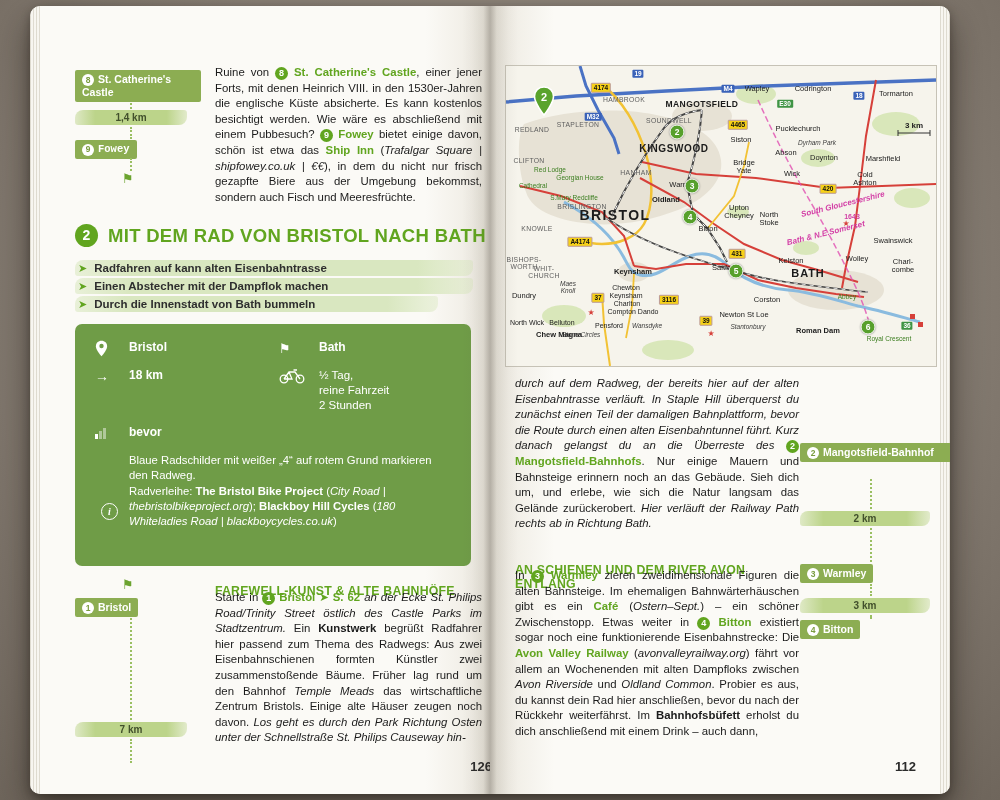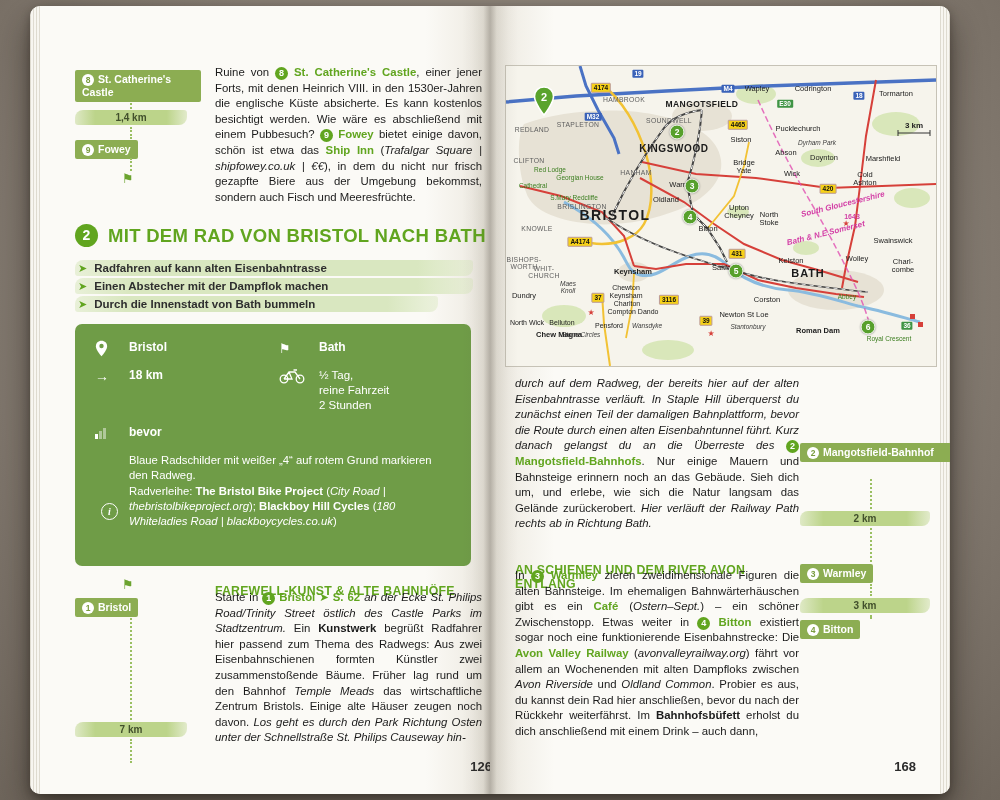--- a/index.html
+++ b/index.html
@@ -119,21 +119,21 @@
 <div class="book">
 
   <div class="page page-left">
 
     <div class="mbox wrap" style="left:45px;top:64px;width:112px;">
       <span class="mnum">8</span><span>St. Catherine's Castle</span>
     </div>
     <div class="vdot" style="left:100px;top:97px;height:6px;"></div>
     <div class="kms" style="left:45px;top:104px;width:112px;height:15px;">1,4 km</div>
     <div class="vdot" style="left:100px;top:121px;height:12px;"></div>
-    <div class="mbox" style="left:45px;top:134px;">
+    <div class="mbox" style="left:45px;top:134px;font-family:Liberation Mono, monospace;">
       <span class="mnum">9</span><span>Fowey</span>
     </div>
     <div class="vdot" style="left:100px;top:152px;height:13px;"></div>
     <span class="flag" style="left:92px;top:166px;">⚑</span>
 
     <p class="bodytext" style="left:185px;top:59px;width:267px;"><span>Ruine von </span><span class="rt-circ">8</span><span> </span><span class="rt-g">St. Catherine's Castle</span><span>, einer jener Forts, mit denen Heinrich VIII. in den 1530er-Jahren die englische Küste absicherte. Es kann kostenlos besichtigt werden. Wie wäre es abschließend mit einem Pubbesuch? </span><span class="rt-circ">9</span><span> </span><span class="rt-g">Fowey</span><span> bietet einige davon, schön ist etwa das </span><span class="rt-g">Ship Inn</span><span> (</span><span class="rt-i">Trafalgar Square | shipfowey.co.uk | €€</span><span>), in dem du nicht nur frisch gezapfte Biere aus der Umgebung bekommst, sondern auch Fisch und Meeresfrüchte.</span></p>
 
     <div class="tour-head">
       <span class="tour-num">2</span>
       <h2 class="tour-title">MIT DEM RAD VON BRISTOL NACH BATH</h2>
@@ -280,21 +280,21 @@
           <span class="ml sight" style="left: 74px; top: 112px;">Georgian House</span>
           <span class="ml sight" style="left: 27px; top: 120px;">Cathedral</span>
           <span class="ml caps-sm" style="left: 130px; top: 107px;">HANHAM</span>
           <span class="ml town" style="left: 178px; top: 119px;">Warmley</span>
           <span class="ml town" style="left: 238px; top: 101px;">Bridge
 Yate</span>
           <span class="ml town" style="left: 286px; top: 108px;">Wick</span>
           <span class="ml town" style="left: 359px; top: 113px;">Cold
 Ashton</span>
           <span class="ml by" style="left: 322px; top: 123px;">420</span>
-          <span class="ml town" style="left: 160px; top: 134px;">Oldland</span>
+          <span class="ml town" style="left: 160px; top: 134px; font-weight: bold;">Oldland</span>
           <span class="ml sight" style="left: 68px; top: 132px;">S.Mary Redcliffe</span>
           <span class="ml caps-sm" style="left: 76px; top: 141px;">BRISLINGTON</span>
           <span class="ml city" style="left: 109px; top: 150px;">BRISTOL</span>
           <span class="ml caps-sm" style="left: 31px; top: 163px;">KNOWLE</span>
           <span class="ml by" style="left: 74px; top: 176px;">A4174</span>
           <span class="ml town" style="left: 233px; top: 146px;">Upton
 Cheyney</span>
           <span class="ml town" style="left: 263px; top: 153px;">North
 Stoke</span>
           <span class="ml pink" style="left: 337px; top: 139px;">South Gloucestershire</span>
@@ -368,17 +368,17 @@
     <div class="mbox" style="left:310px;top:558px;">
       <span class="mnum">3</span><span>Warmley</span>
     </div>
     <div class="vdot" style="left:380px;top:578px;height:12px;"></div>
     <div class="kms" style="left:310px;top:592px;width:130px;height:15px;">3 km</div>
     <div class="vdot" style="left:380px;top:609px;height:4px;"></div>
     <div class="mbox" style="left:310px;top:614px;">
       <span class="mnum">4</span><span>Bitton</span>
     </div>
 
-    <div class="pageno" style="left:34px;width:392px;">168</div>
+    <div class="pageno" style="left:34px;width:392px;">112</div>
   </div>
 
   <div class="spine"></div>
 </div>
 
 </body></html>

